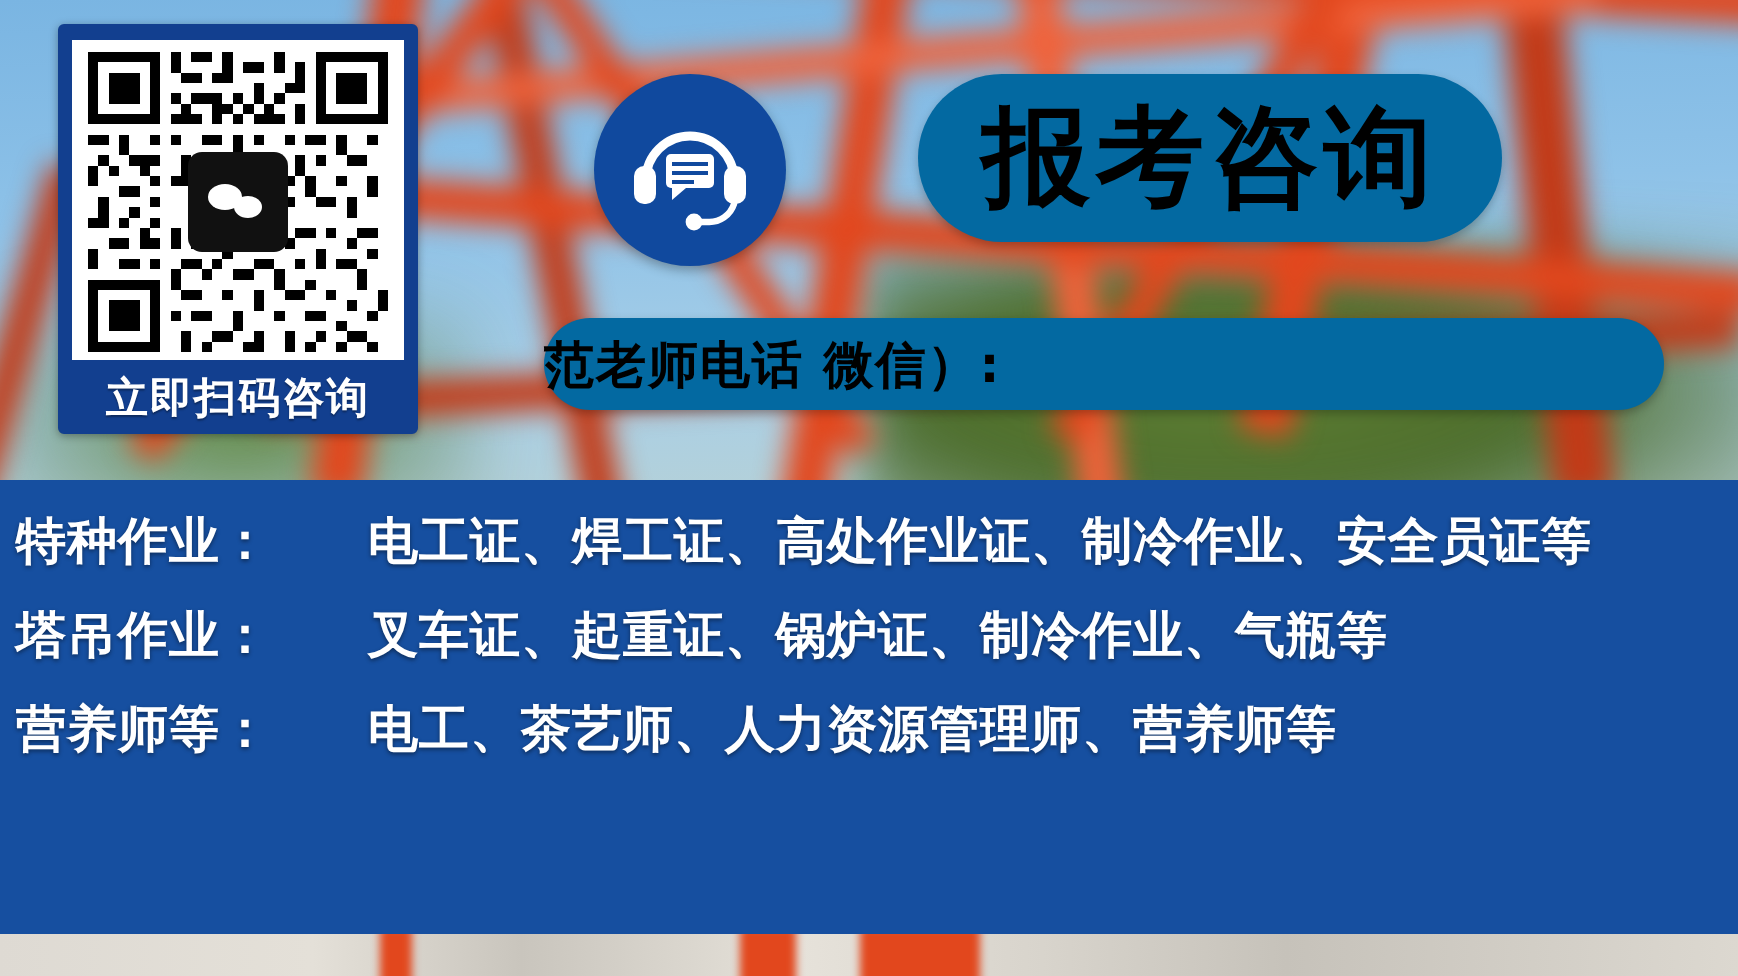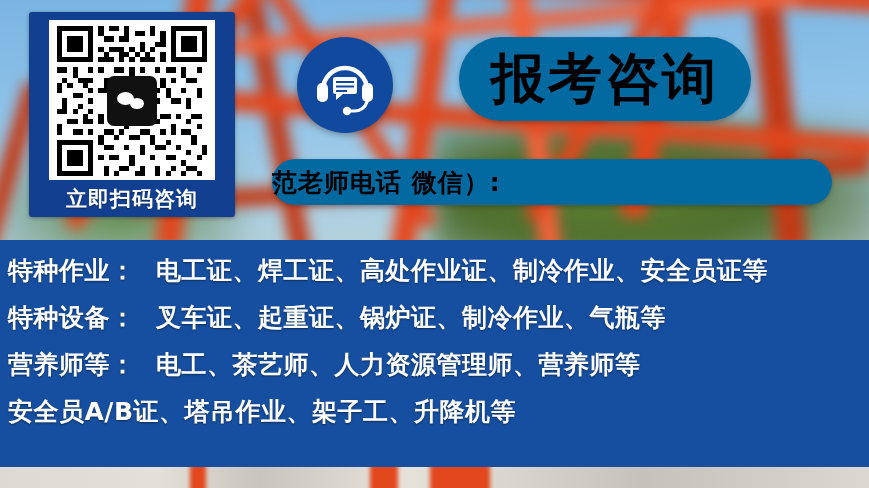--- a/index.html
+++ b/index.html
@@ -34,21 +34,21 @@
   
   .bottom-strip{
     position:absolute;left:0;top:467px;width:869px;height:21px;
     background:linear-gradient(90deg,#dedad3 0%,#e4e0d8 18%,#c9c5bd 30%,#e6e2da 46%,#d8d4cc 60%,#c6c2ba 74%,#dcd8d0 100%);
     overflow:hidden;
   }
   .bottom-strip .sb{position:absolute;top:-4px;width:16px;height:30px;background:#e2471d;filter:blur(2px);}
 
   
   .qr-card{
-    position:absolute;left:29px;top:12px;width:206px;height:205px;
+    position:absolute;left:29px;top:12px;width:180px;height:205px;
     background:#123f8f;border:4px solid #123f8f;border-radius:3px;
     box-shadow:0 1px 4px rgba(0,0,0,.35);
     display:flex;flex-direction:column;align-items:center;
   }
   .qr-box{
     width:166px;height:163px;background:#fff;margin-top:4px;
     position:relative;overflow:hidden;
   }
   .qr-canvas{position:absolute;left:8px;top:6px;width:150px;height:150px;}
   .qr-logo{
@@ -98,21 +98,21 @@
     position:absolute;left:0;top:240px;width:869px;height:227px;
     background:#164fa0;padding:14px 0 0 8px;
   }
   .row{
     display:flex;align-items:baseline;height:47px;
     color:#ffffff;font-weight:bold;font-size:25px;letter-spacing:0.5px;
     text-shadow:0 1px 2px rgba(0,0,0,.45);
     font-family:"DejaVu Sans","Liberation Sans",sans-serif;
   }
   .row .cat{width:148px;flex:none;}
-  .row .items{flex:1;}
+  .row .items{flex:1;margin-left:28px;}
 </style>
 </head>
 <body>
 
 <div class="poster">
 
   <div class="bg">
     <div class="bg-sky"></div>
     <div class="bg-green"></div>
     <div class="bg-green2"></div>
@@ -319,29 +319,28 @@
   <div class="pill pill-phone">
     <span class="ph-label">范老师电话 微信）:</span>
   </div>
 
   <div class="band">
     <div class="row">
       <div class="cat">特种作业：</div>
       <div class="items">电工证、焊工证、高处作业证、制冷作业、安全员证等</div>
     </div>
     <div class="row">
-      <div class="cat">特种设备：</div>
+      <div class="cat">塔吊作业：</div>
       <div class="items">叉车证、起重证、锅炉证、制冷作业、气瓶等</div>
     </div>
     <div class="row">
       <div class="cat">营养师等：</div>
       <div class="items">电工、茶艺师、人力资源管理师、营养师等</div>
     </div>
     <div class="row">
-      <div class="items">安全员A/B证、塔吊作业、架子工、升降机等</div>
     </div>
   </div>
 
   <div class="bottom-strip">
     <div class="sb" style="left:190px;"></div>
     <div class="sb" style="left:370px;width:28px;"></div>
     <div class="sb" style="left:430px;width:60px;"></div>
 
   </div>
 

